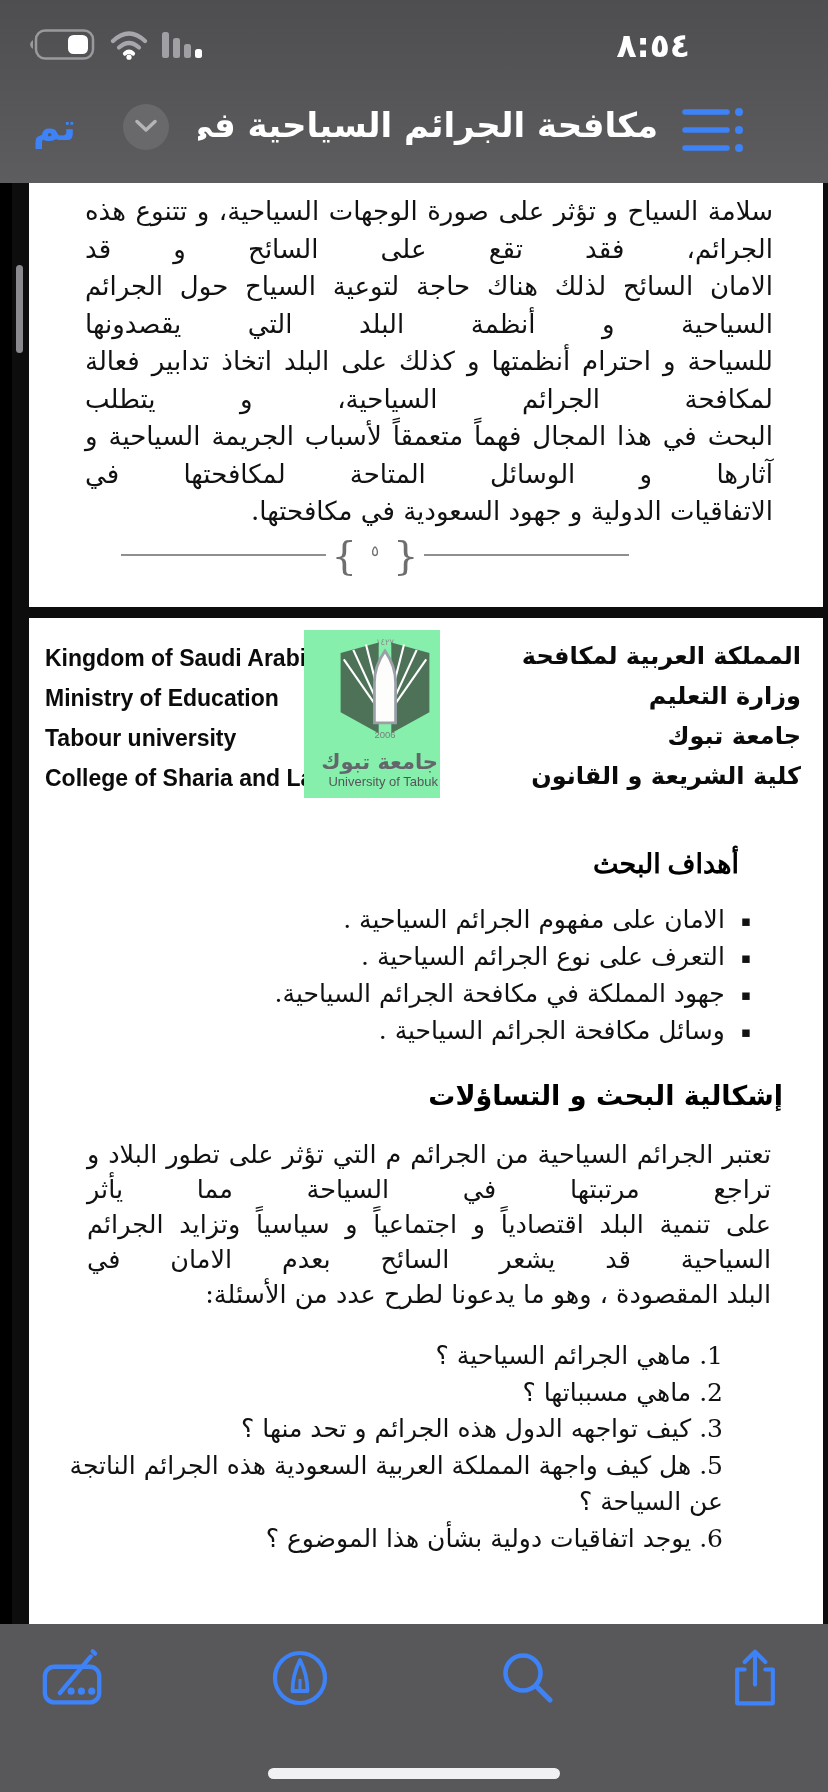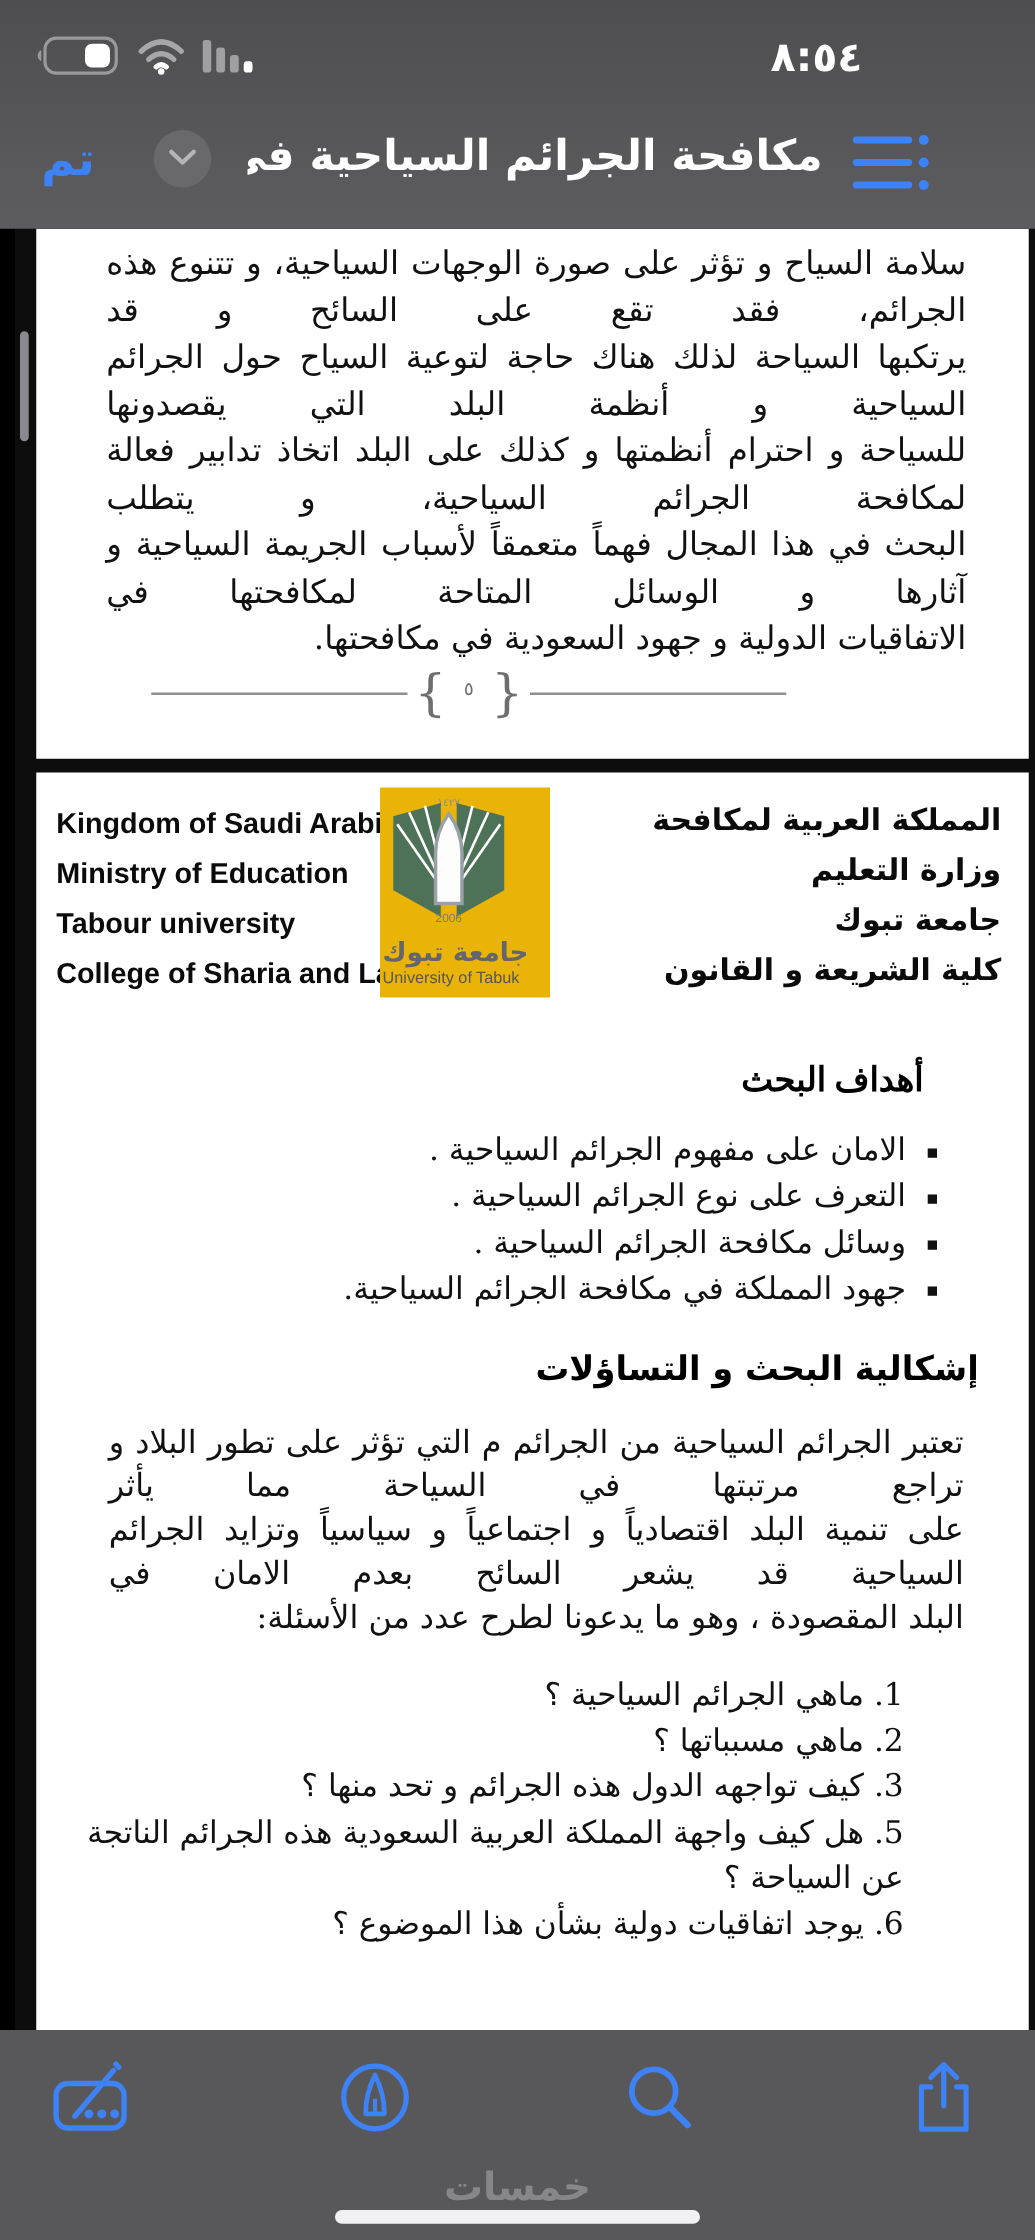--- a/index.html
+++ b/index.html
@@ -80,22 +80,22 @@
     padding-top:12px;align-items:start;direction:ltr;
   }
   .hdr-en{padding-left:16px;padding-top:8px;}
   .hdr-en div{
     font-family:"Liberation Sans",sans-serif;font-weight:bold;
     font-size:23px;line-height:40px;color:#0b0b0b;white-space:nowrap;
   }
   .hdr-ar{padding-right:22px;padding-top:6px;direction:rtl;}
   .hdr-ar div{font-weight:bold;font-size:24px;line-height:40px;color:#0b0b0b;text-align:right;white-space:nowrap;}
   .logo-box{
-    justify-self:center;width:132px;background:#eab308;
-    display:flex;flex-direction:column;align-items:flex-start;padding:4px 2px 8px;
+    justify-self:center;width:132px;background:#86efac;
+    display:flex;flex-direction:column;align-items:flex-end;padding:4px 2px 8px;
   }
   .logo-name-ar{font-size:21px;font-weight:bold;color:#63666a;line-height:24px;}
   .logo-name-en{font-family:"Liberation Sans",sans-serif;font-size:13px;color:#55565a;line-height:16px;}
 
   .sec-heading{
     font-weight:bold;font-size:27px;color:#000;text-align:right;
     padding-left:20px;
   }
   .h-objectives{margin-top:50px;padding-right:84px;font-family:Liberation Serif, serif;}
   .h-problem{margin-top:30px;padding-right:40px;}
@@ -190,21 +190,21 @@
       </span>
     </nav>
   </header>
 
   <main class="doc-area">
     <div class="scroll-thumb"></div>
 
     <section class="page page1">
       <div class="p1-para body-text">
         <div class="jline">سلامة السياح و تؤثر على صورة الوجهات السياحية، و تتنوع هذه الجرائم، فقد تقع على السائح و قد</div>
-        <div class="jline">يرتكبها السياحة لذلك هناك حاجة لتوعية السياح حول الجرائم السياحية و أنظمة البلد التي يقصدونها</div>
+        <div class="jline">الامان السائح لذلك هناك حاجة لتوعية السياح حول الجرائم السياحية و أنظمة البلد التي يقصدونها</div>
         <div class="jline">للسياحة و احترام أنظمتها و كذلك على البلد اتخاذ تدابير فعالة لمكافحة الجرائم السياحية، و يتطلب</div>
         <div class="jline">البحث في هذا المجال فهماً متعمقاً لأسباب الجريمة السياحية و آثارها و الوسائل المتاحة  لمكافحتها في</div>
         <div class="lastline">الاتفاقيات الدولية و جهود السعودية في مكافحتها.</div>
       </div>
       <div class="page-sep">
         <div class="sep-line"></div>
         <div class="sep-braces">
           <span class="brace">{</span>
           <span class="pnum">٥</span>
           <span class="brace">}</span>
@@ -248,22 +248,22 @@
           <div>جامعة تبوك</div>
           <div>كلية الشريعة و القانون</div>
         </div>
       </div>
 
       <div class="sec-heading h-objectives">أهداف البحث</div>
 
       <div class="bullet-list body-text">
         <div class="bl-item"><span class="bullet">▪</span><span>الامان على مفهوم الجرائم السياحية .</span></div>
         <div class="bl-item"><span class="bullet">▪</span><span>التعرف على نوع الجرائم السياحية .</span></div>
+        <div class="bl-item"><span class="bullet">▪</span><span>جهود المملكة في مكافحة الجرائم السياحية.</span></div>
         <div class="bl-item"><span class="bullet">▪</span><span>وسائل مكافحة الجرائم السياحية .</span></div>
-        <div class="bl-item"><span class="bullet">▪</span><span>جهود المملكة في مكافحة الجرائم السياحية.</span></div>
       </div>
 
       <div class="sec-heading h-problem">إشكالية البحث و التساؤلات</div>
 
       <div class="p2-para body-text">
         <div class="jline">تعتبر الجرائم السياحية من الجرائم م التي تؤثر على تطور البلاد و تراجع مرتبتها في السياحة مما يأثر</div>
         <div class="jline">على تنمية البلد اقتصادياً و اجتماعياً و سياسياً وتزايد الجرائم السياحية قد يشعر السائح بعدم الامان في</div>
         <div class="lastline">البلد المقصودة ، وهو ما يدعونا لطرح عدد من الأسئلة:</div>
       </div>
 
@@ -311,17 +311,16 @@
       <button class="tool-btn">
         <span>
           <svg width="56" height="62" viewBox="0 0 56 66">
             <path d="M17,24 L9,24 L9,60 L47,60 L47,24 L39,24" fill="none" stroke="#3e82f7" stroke-width="4.4" stroke-linecap="round" stroke-linejoin="round"></path>
             <line x1="28" y1="40" x2="28" y2="6" stroke="#3e82f7" stroke-width="4.4" stroke-linecap="round"></line>
             <path d="M17,16 L28,5 L39,16" fill="none" stroke="#3e82f7" stroke-width="4.4" stroke-linecap="round" stroke-linejoin="round"></path>
           </svg>
         </span>
       </button>
     </div>
-    <div class="watermark">خمسات</div>
     <div class="home-indicator"></div>
   </footer>
 
 </div>
 
 </body></html>

